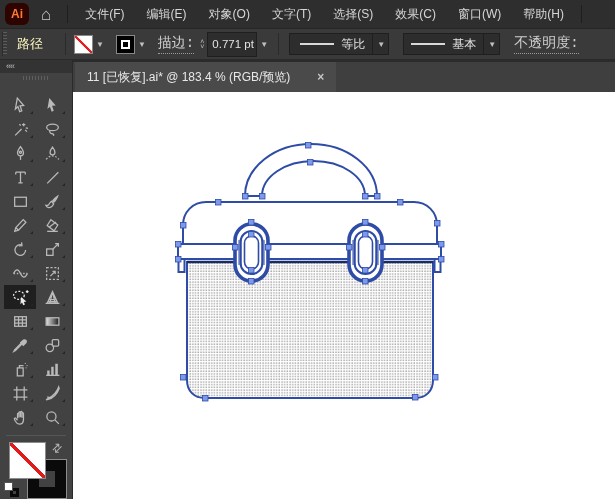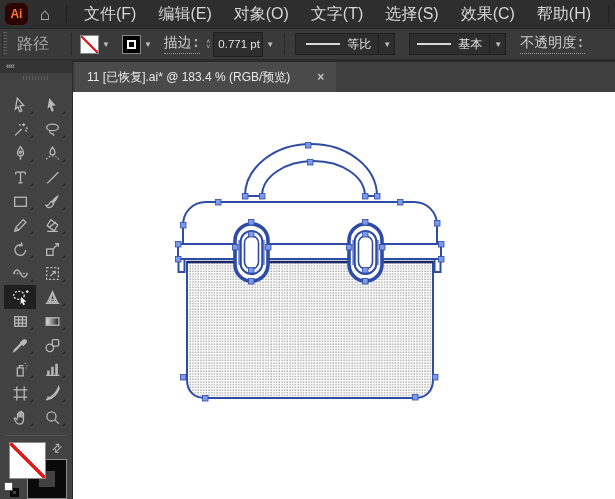--- a/index.html
+++ b/index.html
@@ -8,31 +8,31 @@
   #app { position:relative; width:615px; height:499px; }
 
   
   .menubar { position:absolute; top:0; left:0; width:615px; height:28px;
     background:#2e2e2e; display:flex; align-items:center; gap:0; }
   .ai-logo { width:24px; height:22px; margin-left:5px; background:#2d0400;
     color:#ff7a33; font-weight:bold; font-size:12px; display:flex;
     align-items:center; justify-content:center; border-radius:6px; }
   .home-btn { color:#c8c8c8; font-size:17px; margin:0 10px 0 12px; line-height:1; }
   .vsep { width:1px; height:18px; background:#1e1e1e; margin:0 6px; }
-  .menu-item { color:#d6d6d6; font-size:16px; padding:0 11px; height:28px;
+  .menu-item { color:#d6d6d6; font-size:12px; padding:0 11px; height:28px;
     display:flex; align-items:center; white-space:nowrap; }
 
   
   .controlbar { position:absolute; top:28px; left:0; width:615px; height:32px;
     background:#3a3a3a; border-top:1px solid #262626; border-bottom:1px solid #2a2a2a;
     display:flex; align-items:center; }
   .cb-grip { width:5px; height:24px; margin-left:2px;
     background:repeating-linear-gradient(to bottom,#5c5c5c 0 1px,transparent 1px 3px);
     border-left:1px solid #2c2c2c; }
-  .cb-label { color:#a3a3a3; font-size:16px; margin:0 14px 0 10px; }
+  .cb-label { color:#fef9c3; font-size:13px; margin:0 14px 0 10px; }
   .cb-vsep { width:1px; height:22px; background:#2a2a2a; margin:0 8px; }
   .swatch-fill-sm { width:19px; height:19px; background:
     linear-gradient(to top right,#fff 44%,#e02020 45%,#e02020 55%,#fff 56%);
     border:1px solid #888; }
   .swatch-stroke-sm { width:19px; height:19px; background:#000; border:1px solid #888;
     display:flex; align-items:center; justify-content:center; margin-left:10px; }
   .swatch-stroke-sm .hole { width:9px; height:9px; border:2px solid #fff; background:#000; }
   .chev { color:#bfbfbf; font-size:8px; margin:0 2px 0 3px; }
   .dotted-link { color:#cfcfcf; font-size:14px; border-bottom:1px dotted #9a9a9a;
     padding-bottom:1px; margin-left:10px; white-space:nowrap;font-family:Liberation Mono, monospace; }
@@ -105,20 +105,21 @@
   <div class="menubar">
     <div class="ai-logo">Ai</div>
     <div class="home-btn">⌂</div>
     <div class="vsep"></div>
     <div class="menu-item">文件(F)</div>
     <div class="menu-item">编辑(E)</div>
     <div class="menu-item">对象(O)</div>
     <div class="menu-item">文字(T)</div>
     <div class="menu-item">选择(S)</div>
     <div class="menu-item">效果(C)</div>
+    <div class="menu-item">窗口(W)</div>
     <div class="menu-item">帮助(H)</div>
     <div class="vsep"></div>
   </div>
 
   <div class="controlbar">
     <div class="cb-grip"></div>
     <div class="cb-label">路径</div>
     <div class="cb-vsep"></div>
     <div class="swatch-fill-sm"></div>
     <div class="chev">▼</div>

